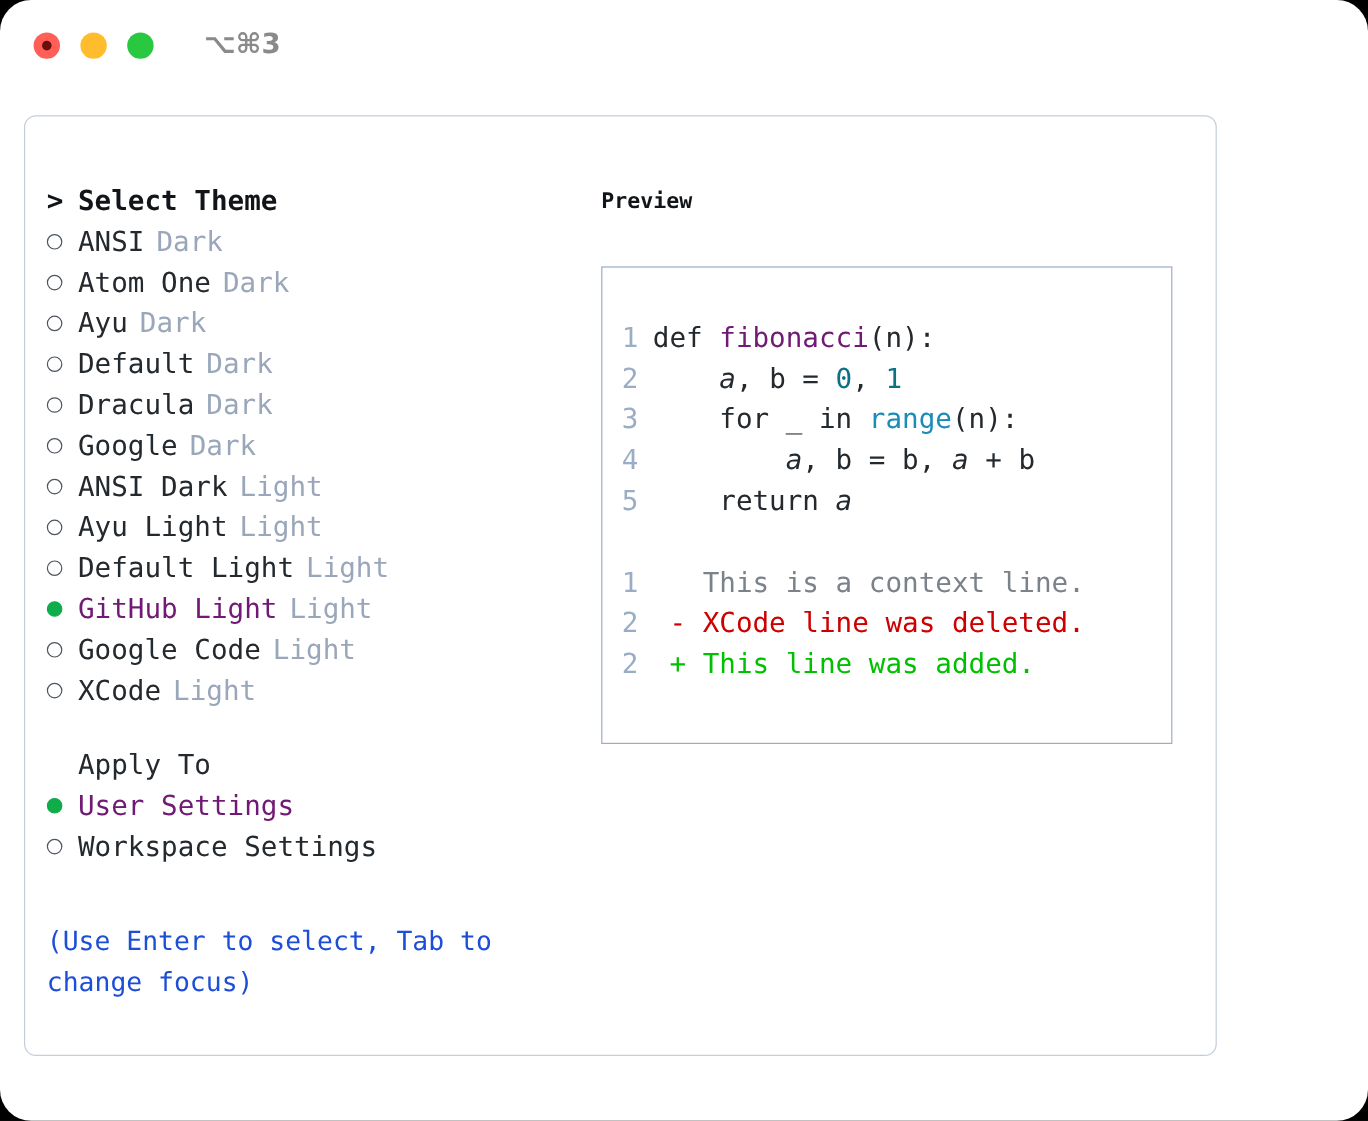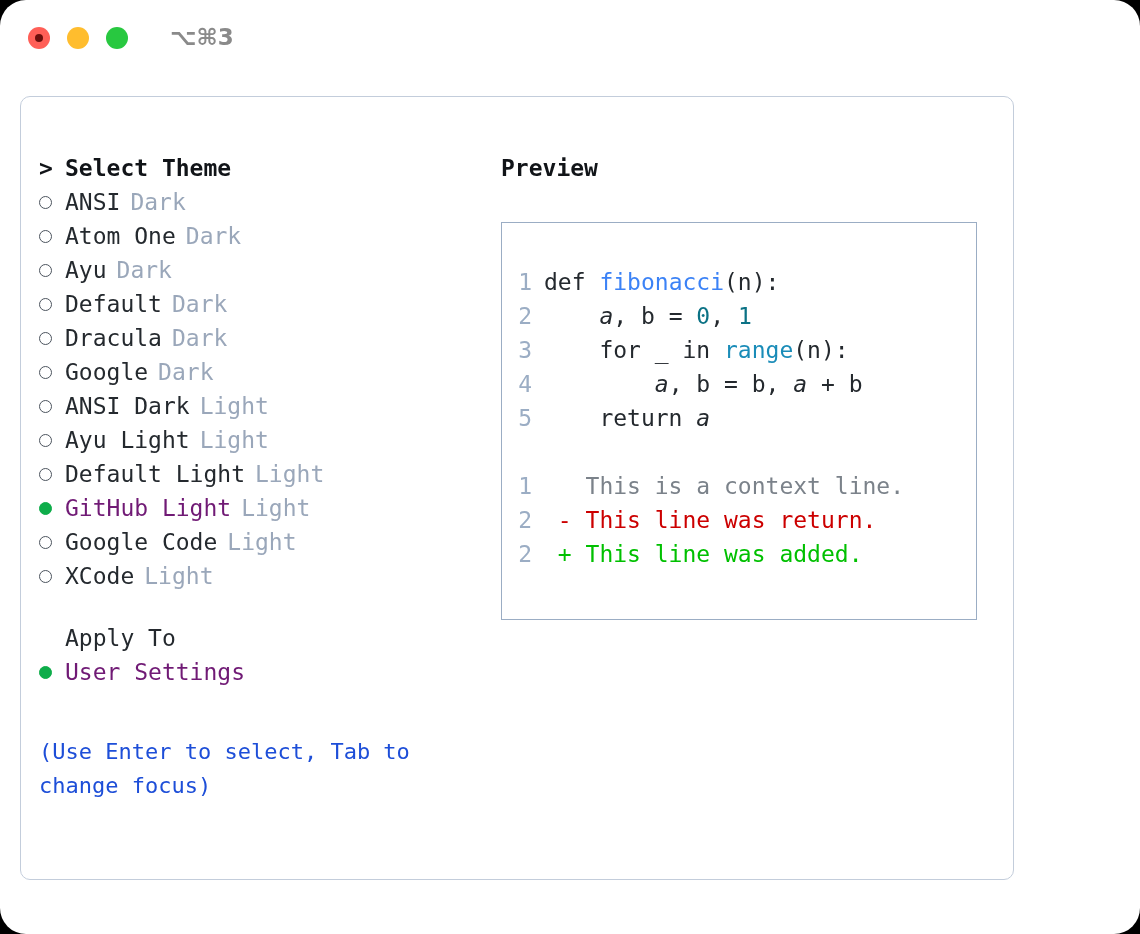--- a/index.html
+++ b/index.html
@@ -149,21 +149,21 @@
   }
 
   
   .right-col {
     position: absolute;
     left: 480px;
     top: 54px;
     width: 490px;
   }
   .preview-title {
-    font-size: 23px;
+    font-size: 18px;
     font-weight: bold;
     color: #111418;
     line-height: 34px;
   }
   .code-box {
     margin-top: 37px;
     width: 476px;
     height: 398px;
     border: 1.5px solid #9badc4;
     box-sizing: border-box;
@@ -178,21 +178,21 @@
   }
   .ln {
     flex: 0 0 42px;
     text-align: right;
     padding-right: 12px;
     color: #9badc4;
     box-sizing: border-box;
   }
   .code-text { color: #24292e; }
   .tok-def { color: #24292e; text-align: right; }
-  .tok-fn { color: #3b82f6; margin-top: 10px; }
+  .tok-fn { color: #701a75; margin-top: 10px; }
   .tok-num { color: #0b7285; }
   .tok-builtin { color: #1a8cb8; }
   .tok-var { font-style: italic; color: #24292e; }
   .diff-ctx { color: #7b828a; }
   .diff-del { color: #cc0000; }
   .diff-add { color: #00c000; }
   .code-gap { height: 34px; }
 </style>
 </head>
 <body>
@@ -285,20 +285,24 @@
       <div class="row">
         <span class="marker"></span>
         <span class="label">Apply To</span>
       </div>
 
       <div id="apply-rows">
           <div class="row">
             <span class="radio-dot on"><i></i></span>
             <span class="label selected">User Settings</span>
           </div>
+          <div class="row">
+            <span class="radio-dot"><i></i></span>
+            <span class="label">Workspace Settings</span>
+          </div>
         </div>
 
       <div class="spacer-md"></div>
 
       <div class="hint">(Use Enter to select, Tab to
 change focus)</div>
     </div>
 
     <div class="right-col">
       <div class="preview-title">Preview</div>
@@ -307,20 +311,20 @@
         <div id="code-lines">
             <div class="code-line"><span class="ln">1</span><span><span class="tok-def">def </span><span class="tok-fn">fibonacci</span><span class="code-text">(n):</span></span></div>
             <div class="code-line"><span class="ln">2</span><span><span class="code-text">    </span><span class="tok-var">a</span><span class="code-text">, b = </span><span class="tok-num">0</span><span class="code-text">, </span><span class="tok-num">1</span></span></div>
             <div class="code-line"><span class="ln">3</span><span><span class="code-text">    for _ in </span><span class="tok-builtin">range</span><span class="code-text">(n):</span></span></div>
             <div class="code-line"><span class="ln">4</span><span><span class="code-text">        </span><span class="tok-var">a</span><span class="code-text">, b = b, </span><span class="tok-var">a</span><span class="code-text"> + b</span></span></div>
             <div class="code-line"><span class="ln">5</span><span><span class="code-text">    return </span><span class="tok-var">a</span></span></div>
           </div>
         <div class="code-gap"></div>
         <div id="diff-lines">
             <div class="code-line"><span class="ln">1</span><span><span class="diff-ctx">   This is a context line.</span></span></div>
-            <div class="code-line"><span class="ln">2</span><span><span class="diff-del"> - This line was return.</span></span></div>
+            <div class="code-line"><span class="ln">2</span><span><span class="diff-del"> - XCode line was deleted.</span></span></div>
             <div class="code-line"><span class="ln">2</span><span><span class="diff-add"> + This line was added.</span></span></div>
           </div>
       </div>
     </div>
 
   </div>
 </div>
 
 </body></html>

